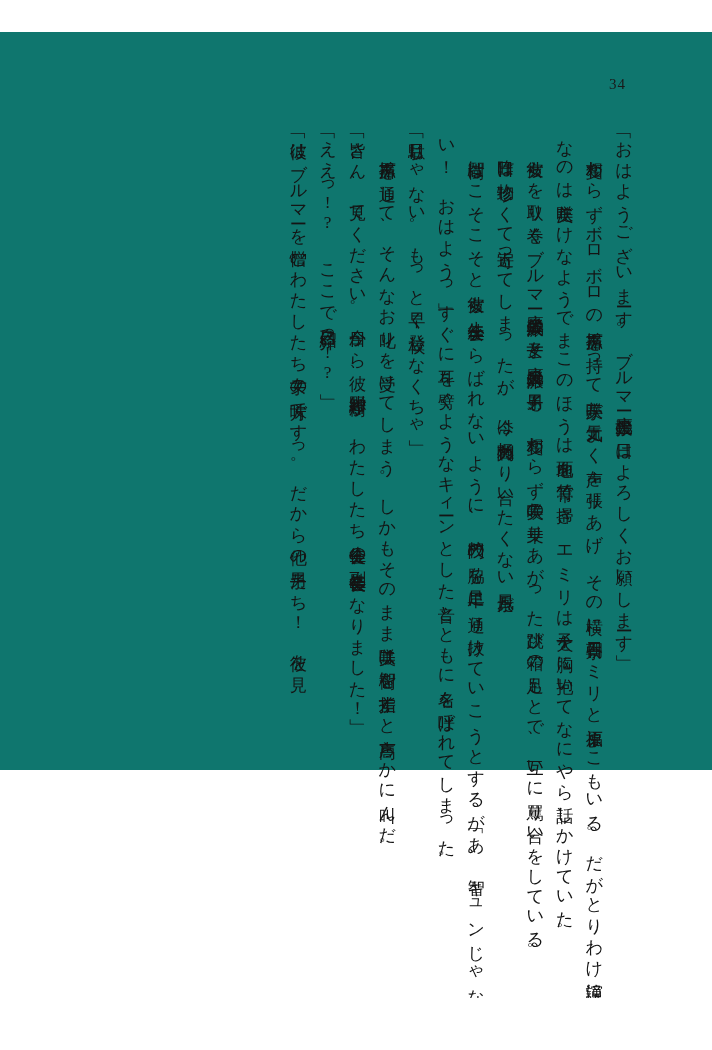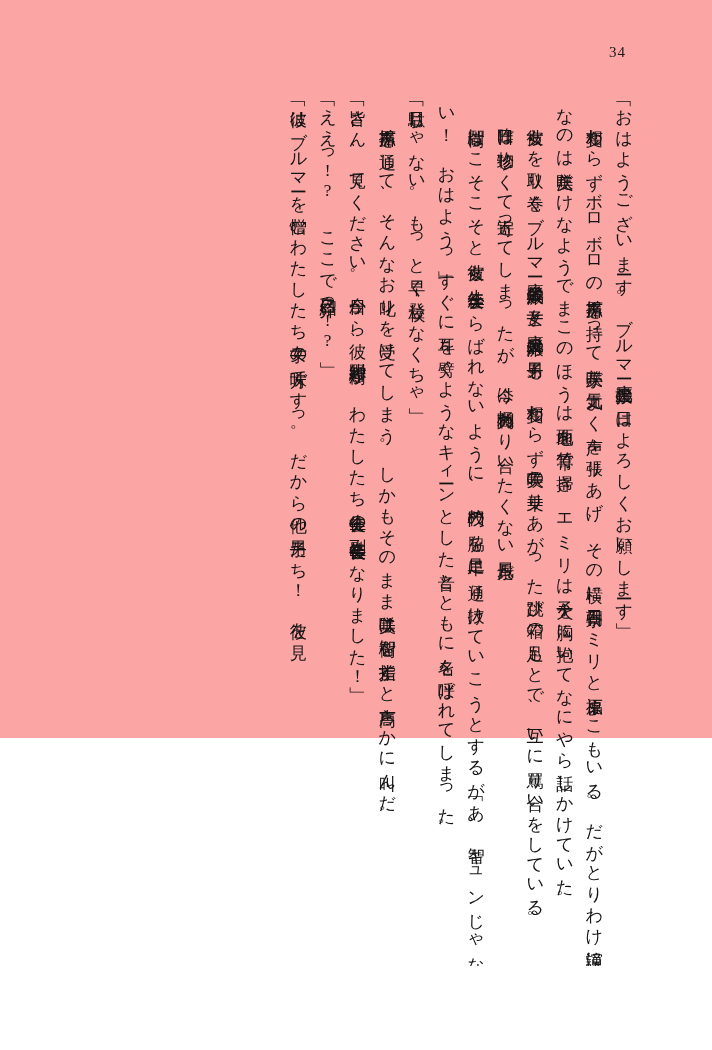--- a/index.html
+++ b/index.html
@@ -11,22 +11,23 @@
     width: 712px;
     height: 1050px;
     font-family: "Liberation Serif", "DejaVu Serif", serif;
     color: #111111;
     overflow: hidden;
   }
   .page {
     position: relative;
     width: 712px;
     height: 738px;
-    background: #fca5a5;
+    background: #0f766e;
     box-sizing: border-box;
+    margin-top: 32px;
   }
   .page-number {
     position: absolute;
     top: 44px;
     right: 86px;
     font-size: 15px;
     letter-spacing: 1px;
     color: #1a1a1a;
     font-family: "Liberation Serif", "DejaVu Serif", serif;
   }

